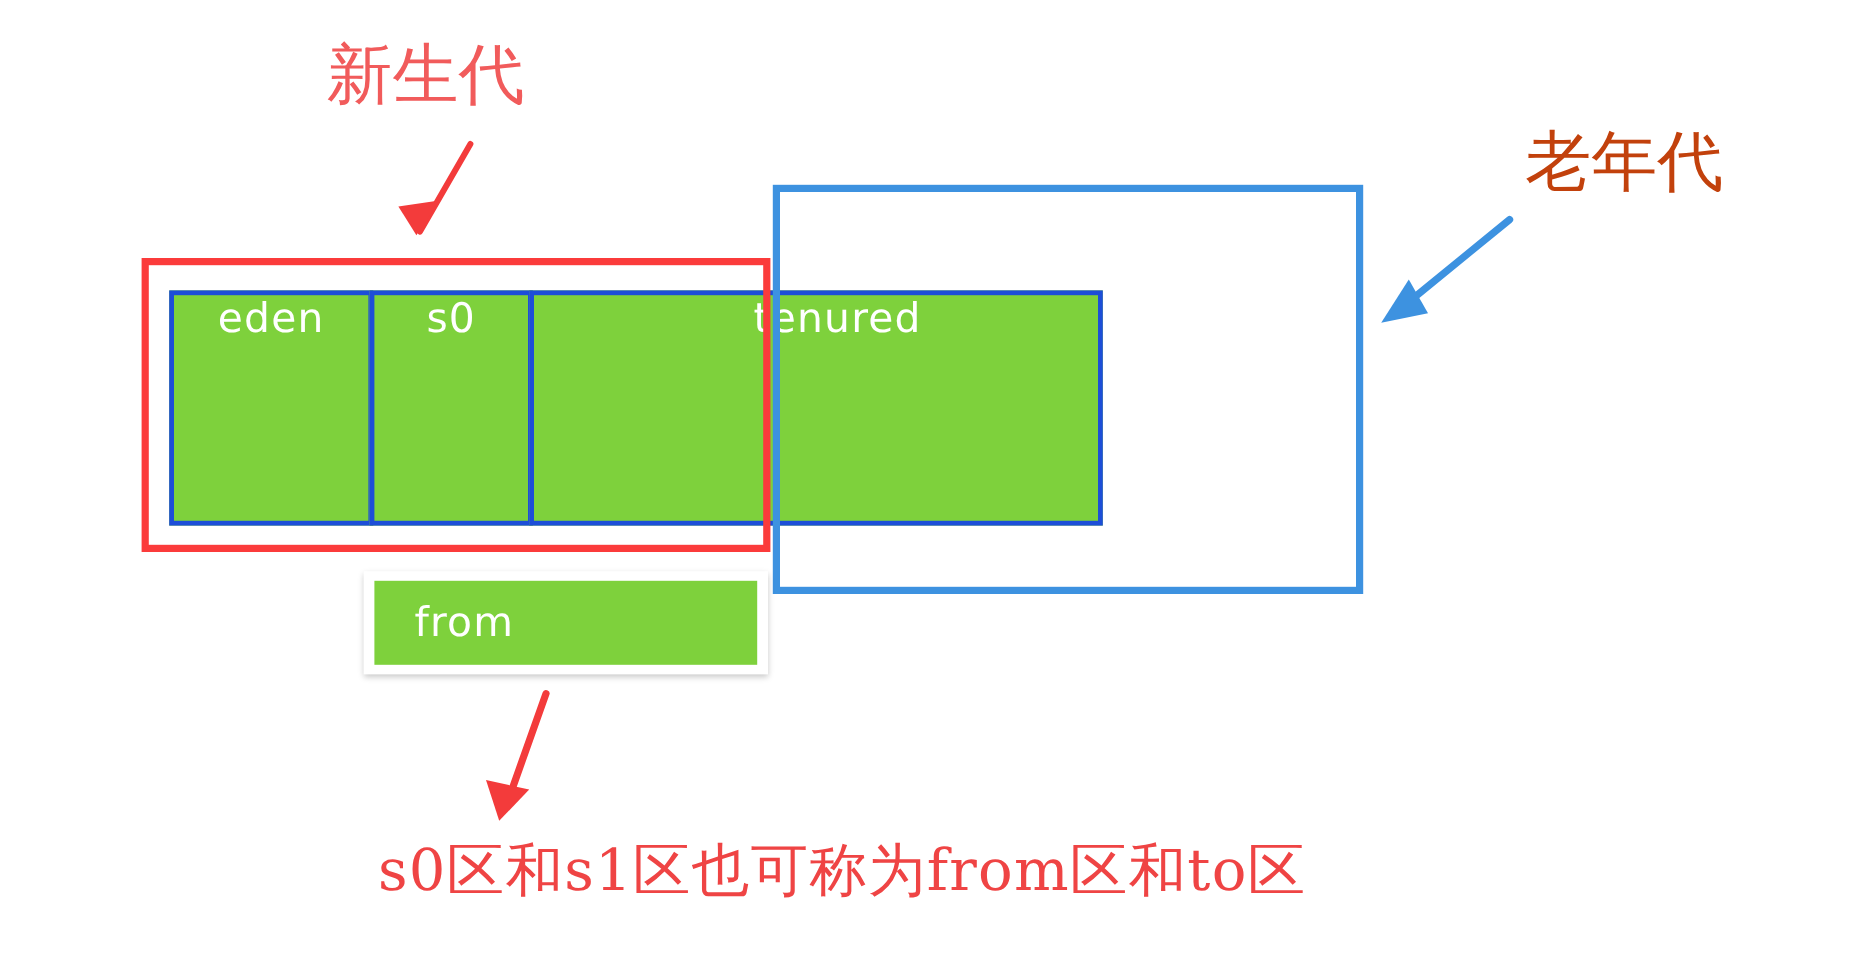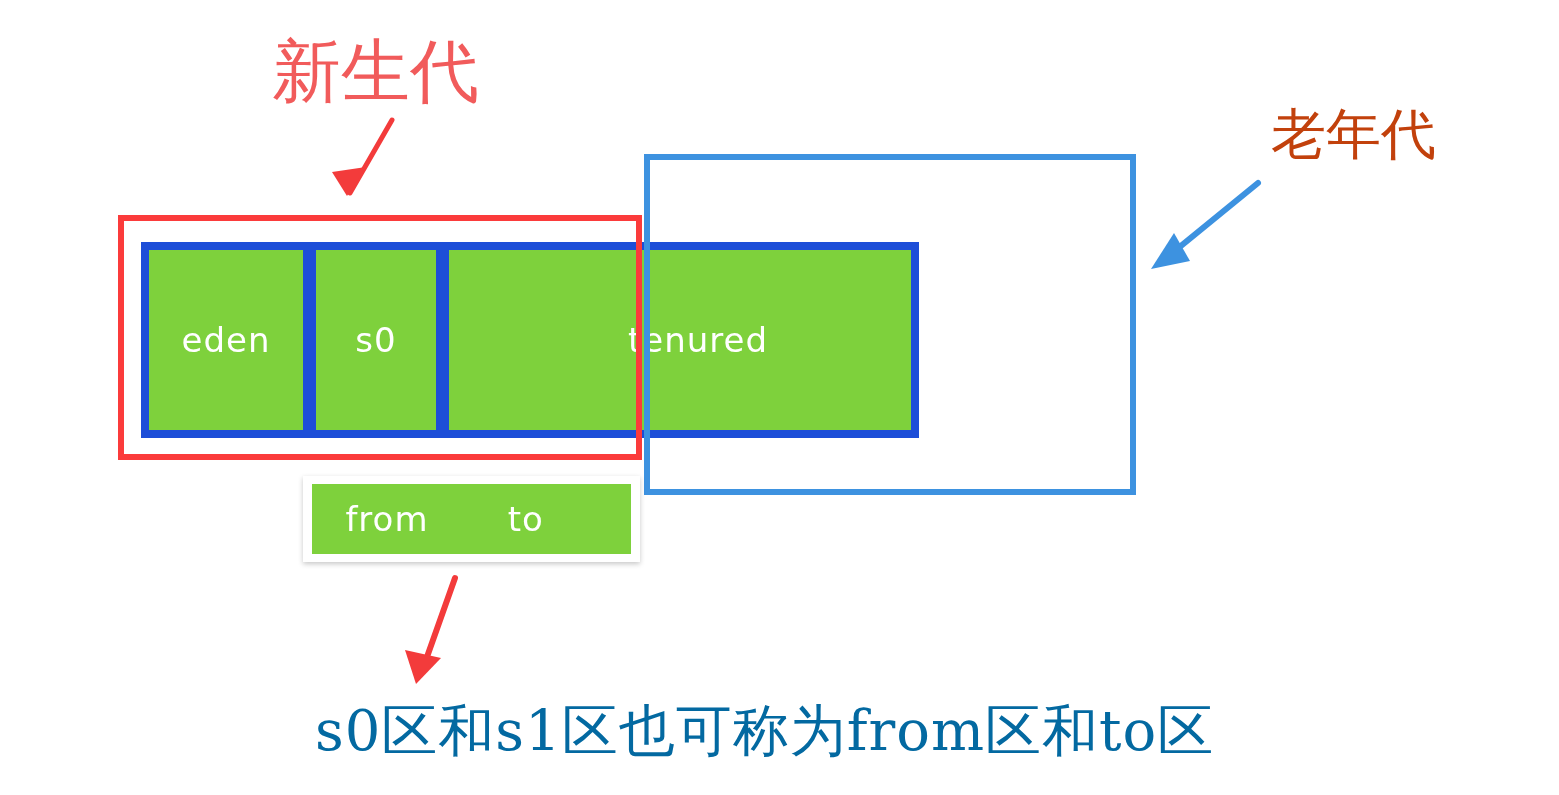--- a/index.html
+++ b/index.html
@@ -59,24 +59,24 @@
     left: 141px;
     top: 242px;
     height: 196px;
     display: flex;
     z-index: 10;
     box-sizing: border-box;
   }
   .heap-cell {
     position: relative;
     background: #7ed13c;
-    border: 8px solid #1d4ed8;
+    border: 4px solid #1d4ed8;
     box-sizing: border-box;
     display: flex;
-    align-items: center;
+    align-items: flex-start;
     justify-content: center;
     color: #ffffff;
     font-size: 34px;
     letter-spacing: 1px;
     font-family: "DejaVu Sans", "Liberation Sans", sans-serif;
     margin-left: -3px;
   }
   .heap-cell:first-child {
     margin-left: 0;
   }
@@ -119,34 +119,34 @@
   
   .anno-label {
     position: absolute;
     font-family: "DejaVu Serif", "Liberation Serif", serif;
     white-space: nowrap;
     z-index: 35;
   }
   #label-young-gen {
     left: 272px;
     top: 26px;
-    font-size: 69px;
+    font-size: 55px;
     color: #f15b5b;
   }
   #label-old-gen {
     left: 1271px;
     top: 98px;
     font-size: 55px;
     color: #c2410c;
   }
   #caption-fromto {
     left: 315px;
     top: 694px;
-    font-size: 56px;
-    color: #0369a1;
+    font-size: 48px;
+    color: #ef4444;
     letter-spacing: 1px;
   }
 </style>
 </head>
 <body>
 
 <div id="stage">
 
   <div id="young-gen-box" class="gen-box"></div>
 
@@ -160,21 +160,20 @@
       <span>s0</span>
     </div>
     <div id="cell-tenured" class="heap-cell">
       <span>tenured</span>
     </div>
   </div>
 
   <div id="fromto-callout">
     <div id="fromto-inner">
       <div id="fromto-from" class="fromto-label">from</div>
-      <div id="fromto-to" class="fromto-label">to</div>
     </div>
   </div>
 
   <div id="label-young-gen" class="anno-label">新生代</div>
 
   <div id="label-old-gen" class="anno-label">老年代</div>
 
   <div id="caption-fromto" class="anno-label">s0区和s1区也可称为from区和to区</div>
 
   <svg id="arrow-layer" viewBox="0 0 1559 795">

